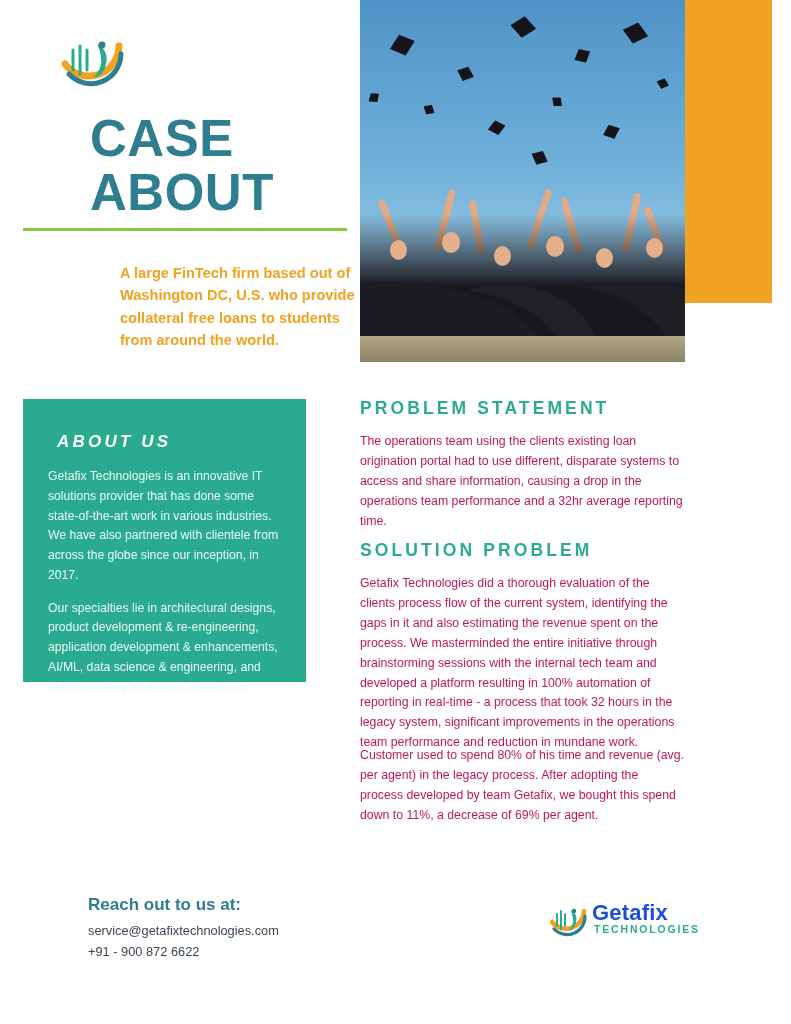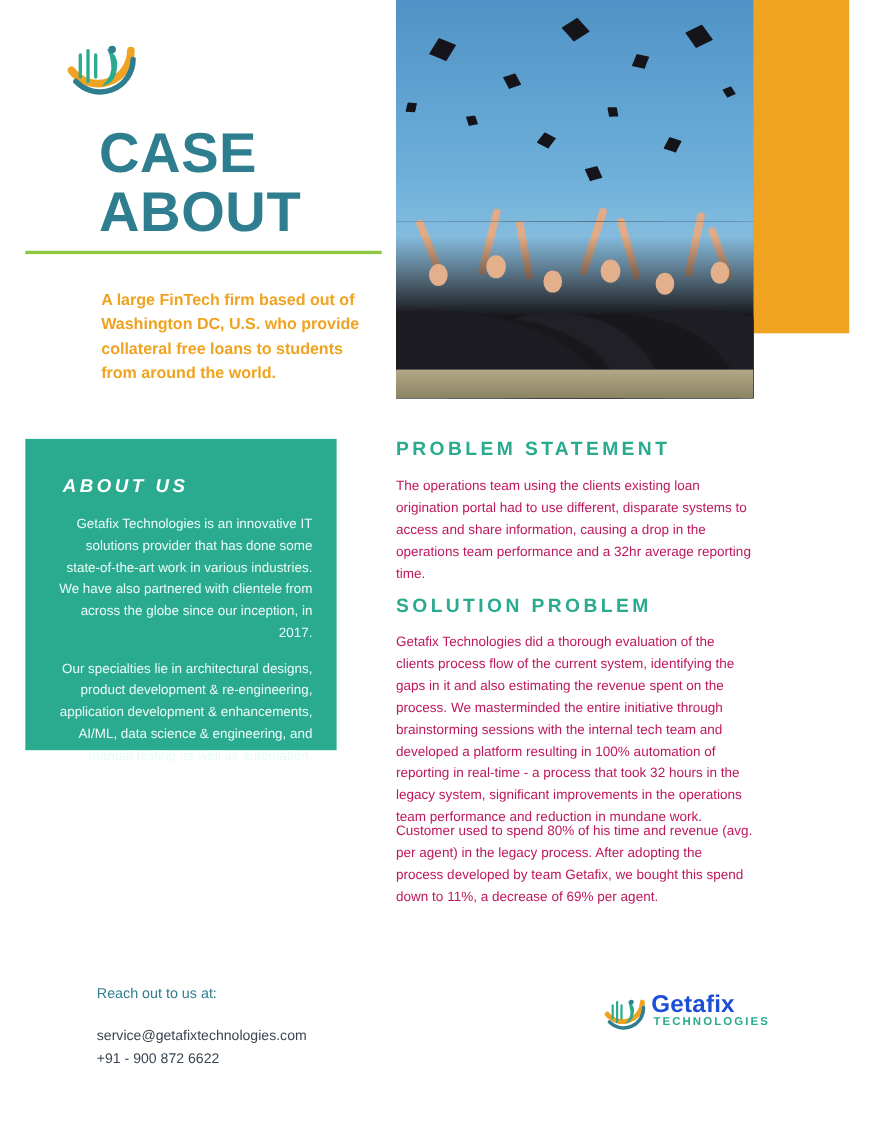--- a/index.html
+++ b/index.html
@@ -120,21 +120,21 @@
     left: 23px;
     top: 228px;
     width: 324px;
     height: 3px;
     background: #8dc63f;
   }
 
   
   .intro {
     position: absolute;
-    left: 92px;
+    left: 120px;
     top: 262px;
     width: 236px;
     font-size: 14.6px;
     font-weight: bold;
     line-height: 1.53;
     color: #efa320;
   }
 
   
   .about-panel {
@@ -156,21 +156,20 @@
     font-style: italic;
   }
   .about-body {
     position: absolute;
     left: 48px;
     top: 467px;
     width: 236px;
     font-size: 12.2px;
     line-height: 1.62;
     color: #e9fbf6;
-    text-align: right;
   }
   .about-body p { margin: 0 0 13px 0; }
 
   
   .section { position: absolute; left: 360px; width: 324px; }
   .section h2 {
     margin: 0 0 13px 0;
     font-size: 17.5px;
     font-weight: bold;
     letter-spacing: 3.1px;
@@ -187,24 +186,24 @@
   #sec-roi { top: 746px; }
 
   
   .footer-contact {
     position: absolute;
     left: 88px;
     top: 895px;
     width: 300px;
   }
   .footer-contact .head {
-    font-size: 13px;
-    font-weight: normal;
+    font-size: 17px;
+    font-weight: bold;
     color: #2f7e8f;
-    margin-bottom: 23px;
+    margin-bottom: 8px;
   }
   .footer-contact .line {
     font-size: 12.8px;
     color: #3b4651;
     margin-bottom: 6px;
   }
   .footer-logo {
     position: absolute;
     left: 548px;
     top: 898px;

